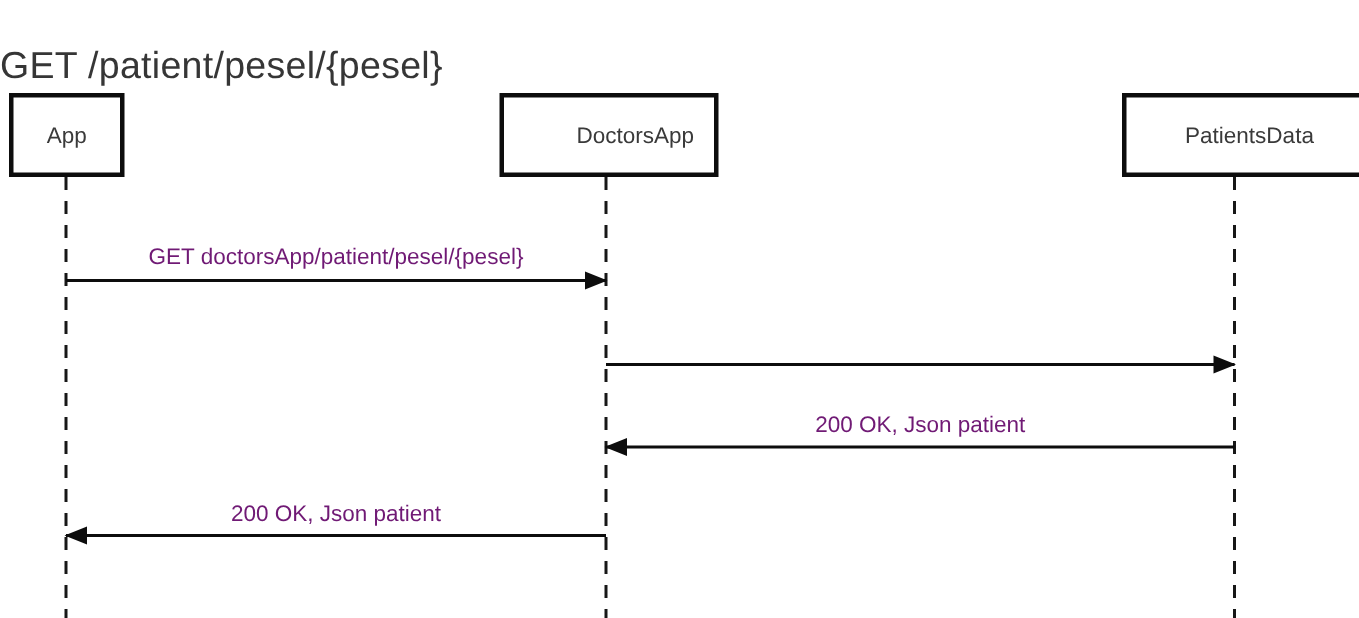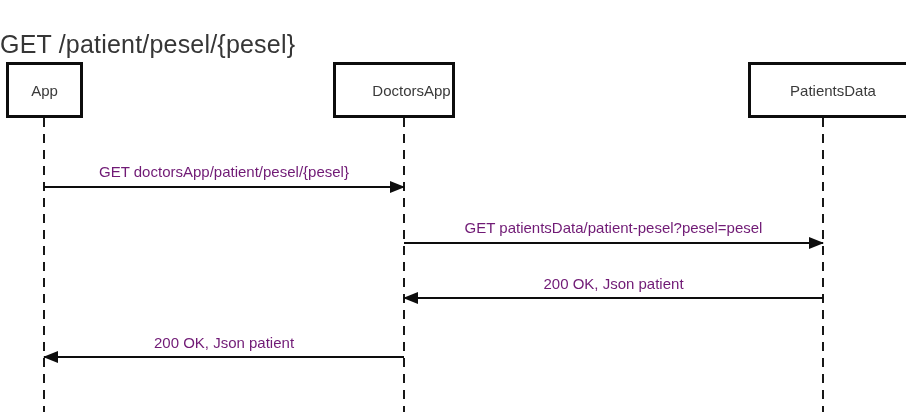--- a/index.html
+++ b/index.html
@@ -36,21 +36,21 @@
     display: flex;
     align-items: center;
     justify-content: center;
   }
   .actor-label {
     font-size: 15px;
     color: #3a3a3a;
     text-align: right;
   }
   .actor-app        { left: 6px;   width: 77px;  }
-  .actor-doctorsapp { left: 333px; width: 122px; padding-left: 35px; }
+  .actor-doctorsapp { left: 333px; width: 146px; padding-left: 35px; }
   .actor-patients   { left: 748px; width: 170px; }
 
   .lifeline {
     position: absolute;
     top: 118px;
     height: 294px;
     width: 2px;
     background: repeating-linear-gradient(
       to bottom,
       #171717 0px, #171717 9px,
@@ -123,21 +123,20 @@
 
   <div class="lifeline lifeline-app"></div>
   <div class="lifeline lifeline-doctorsapp"></div>
   <div class="lifeline lifeline-patients"></div>
 
   <div class="msg-label label-1">GET doctorsApp/patient/pesel/{pesel}</div>
   <div class="msg-arrow arrow-1">
     <span class="arrowhead arrowhead-right"></span>
   </div>
 
-  <div class="msg-label label-2">GET patientsData/patient-pesel?pesel=pesel</div>
   <div class="msg-arrow arrow-2">
     <span class="arrowhead arrowhead-right"></span>
   </div>
 
   <div class="msg-label label-3">200 OK, Json patient</div>
   <div class="msg-arrow arrow-3">
     <span class="arrowhead arrowhead-left"></span>
   </div>
 
   <div class="msg-label label-4">200 OK, Json patient</div>

